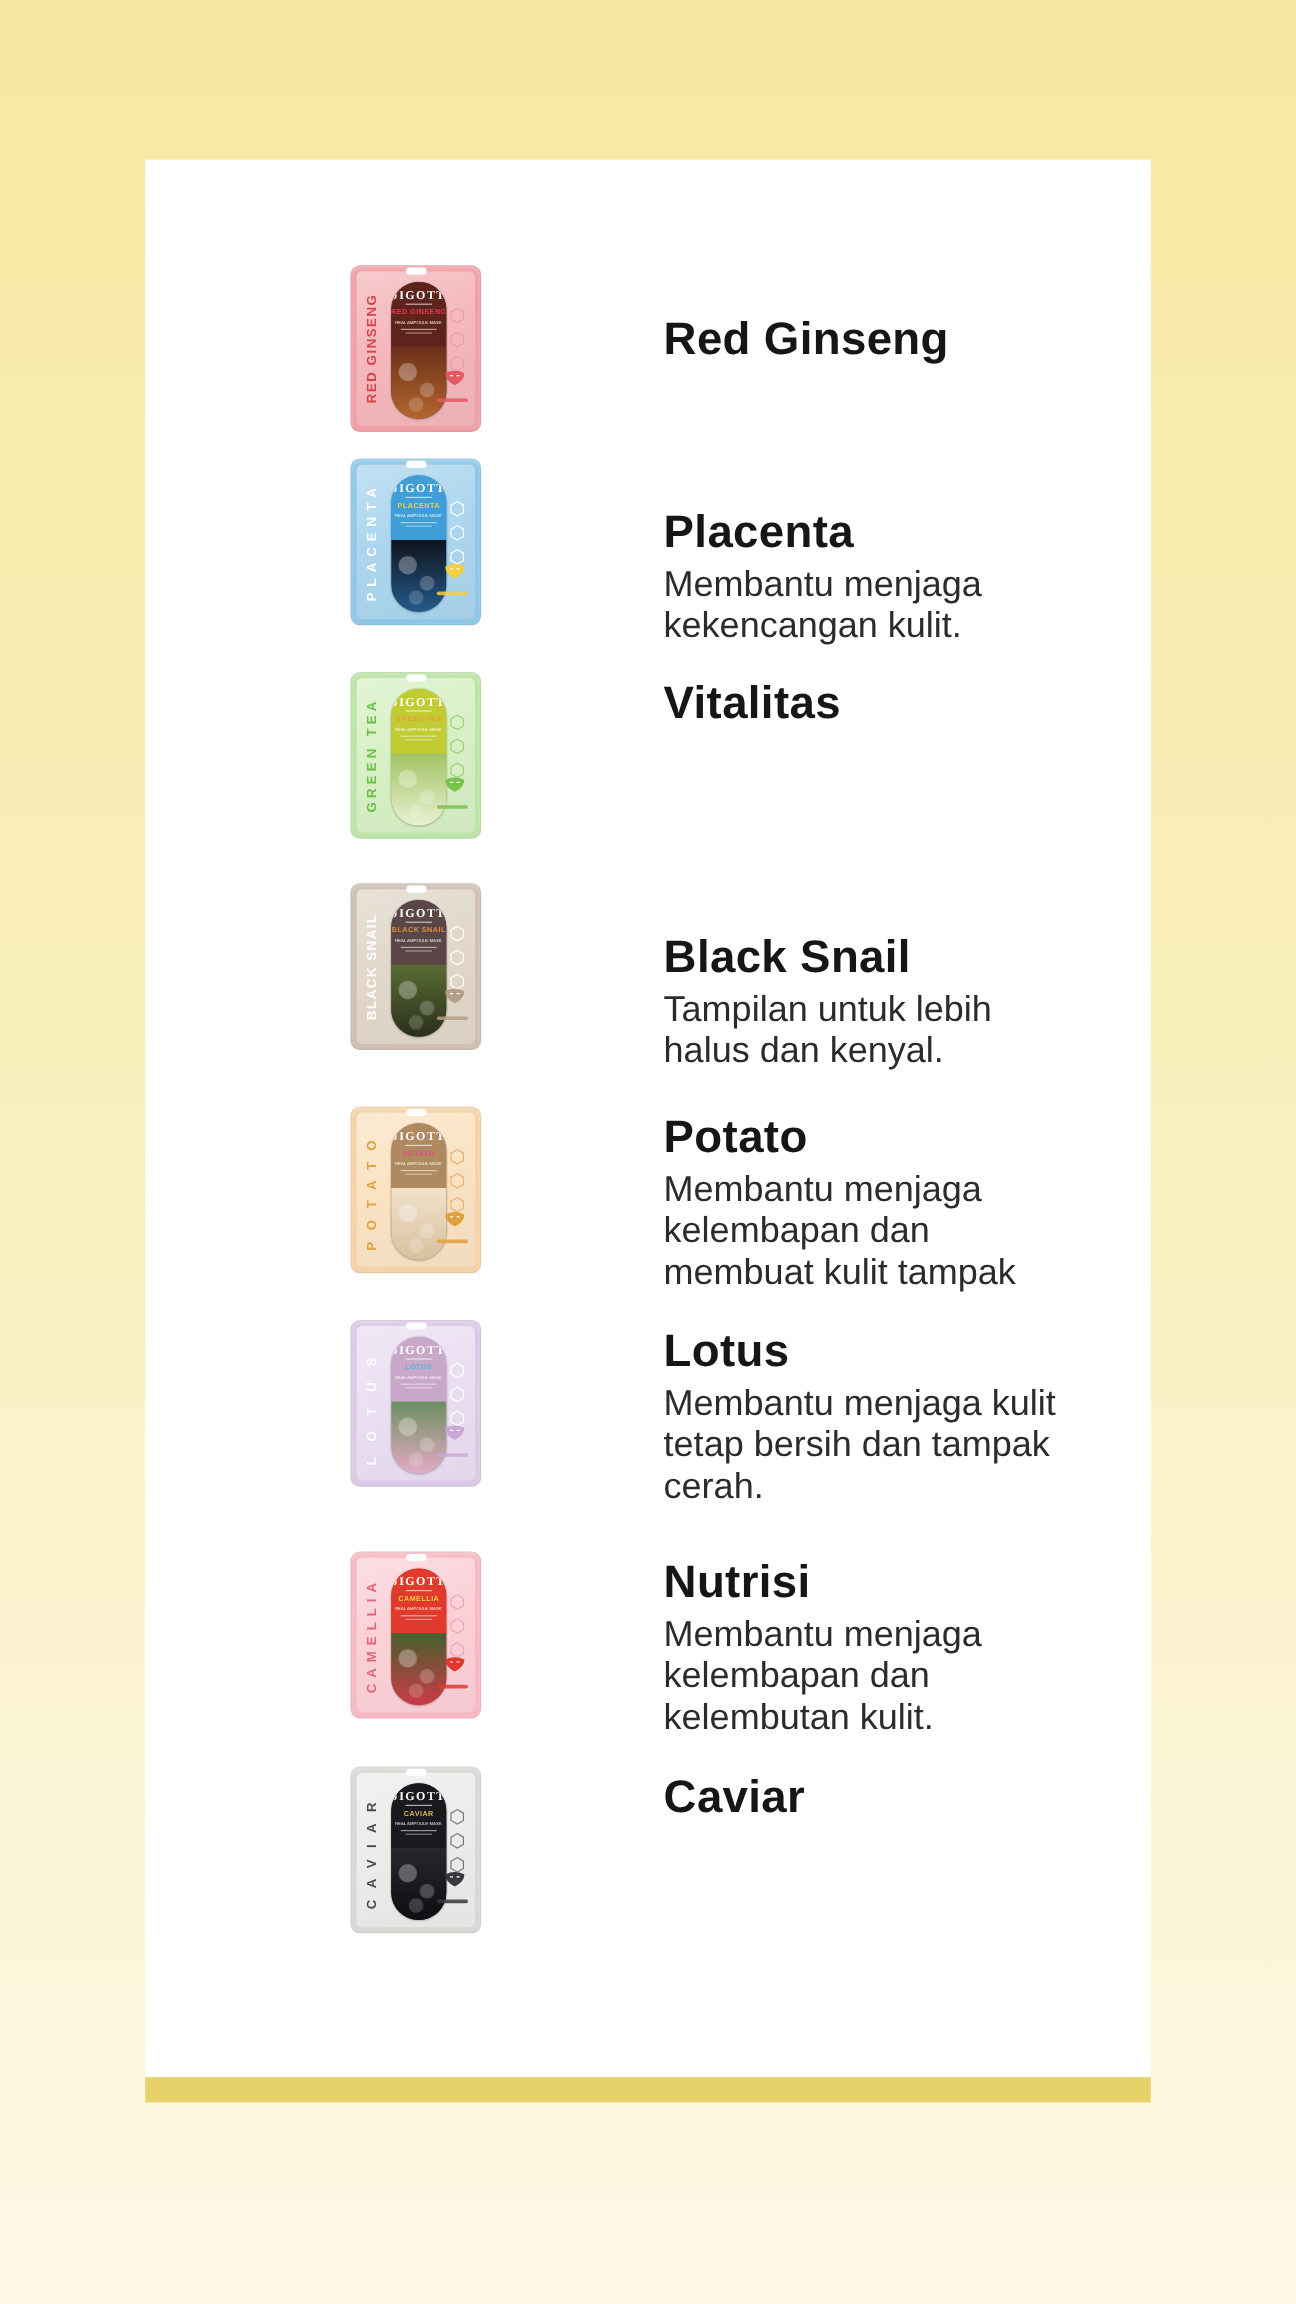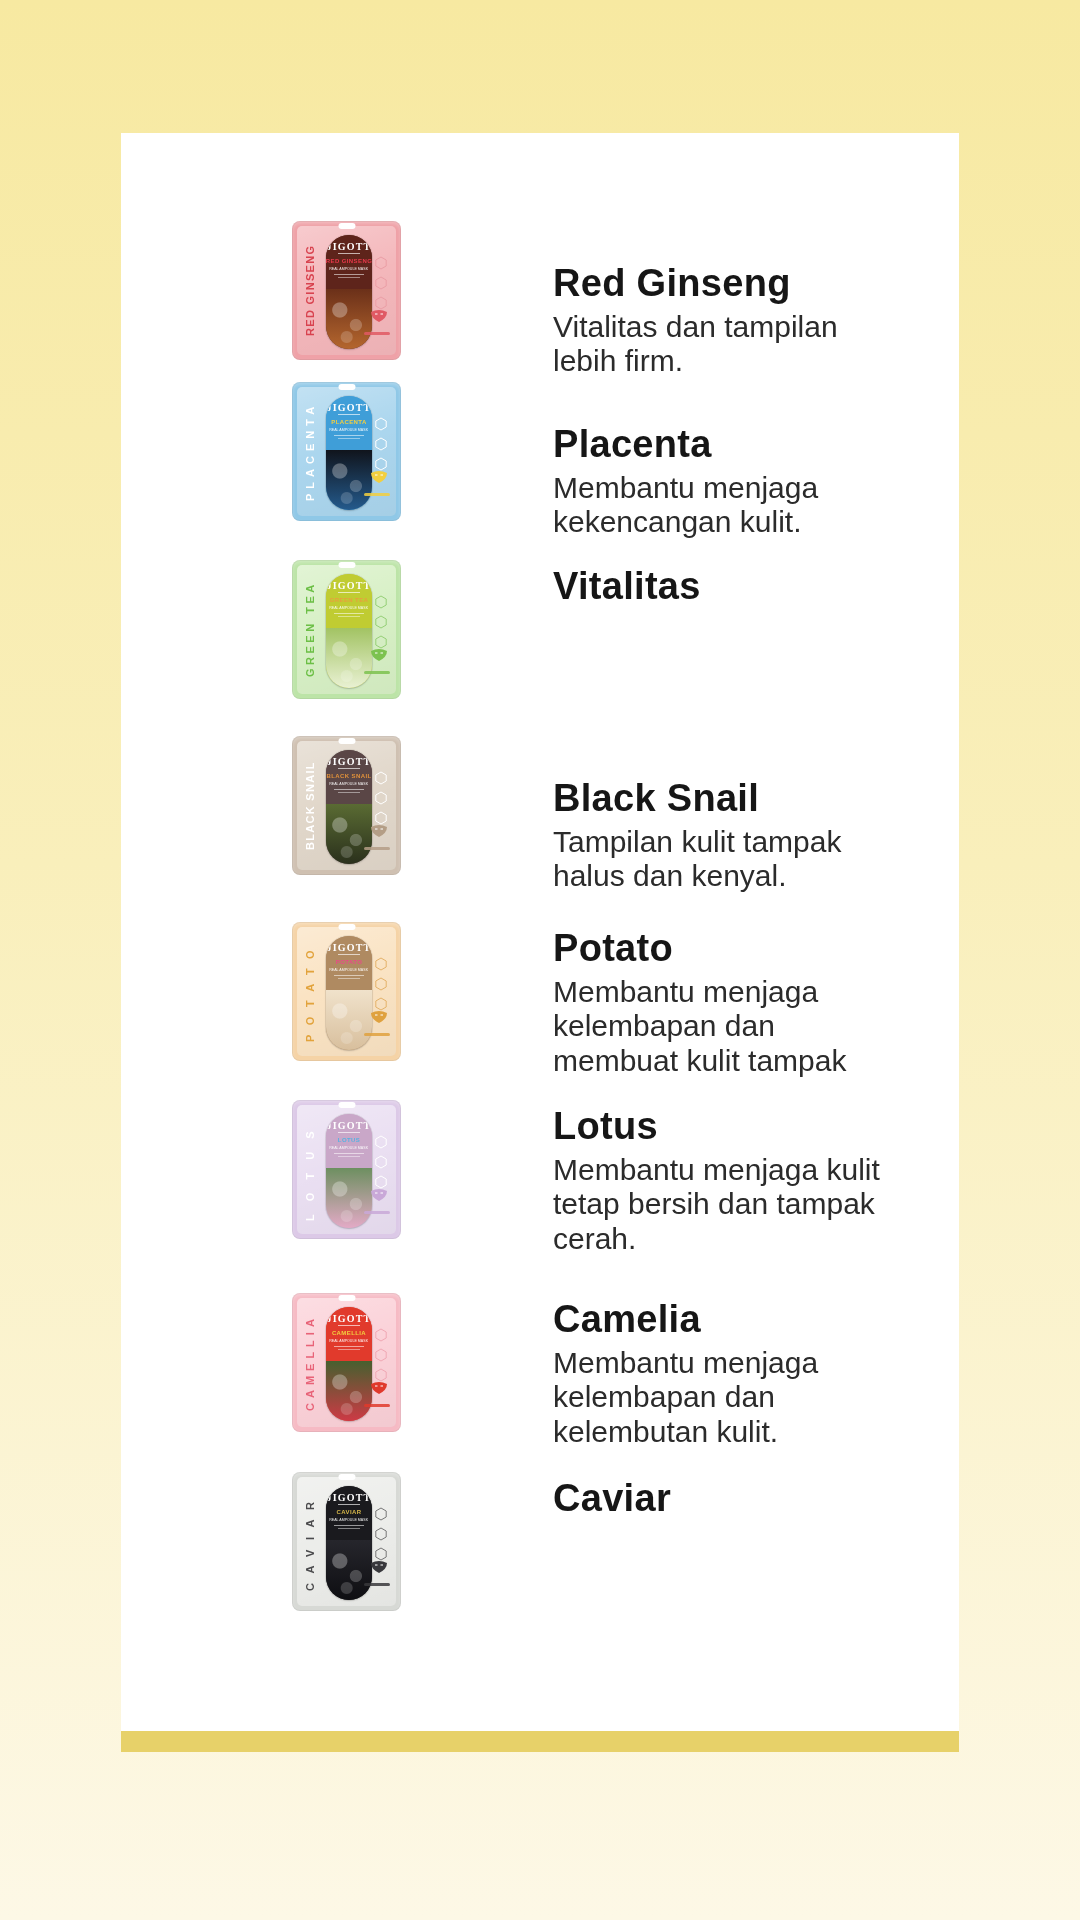--- a/index.html
+++ b/index.html
@@ -143,22 +143,20 @@
                 <path d="M1,3 Q9,-1 17,3 Q17,9 9,13 Q1,9 1,3 Z" fill="var(--accent)"></path>
                 <line x1="5" y1="5" x2="7.5" y2="5" stroke="#ffffff" stroke-width="1"></line>
                 <line x1="10.5" y1="5" x2="13" y2="5" stroke="#ffffff" stroke-width="1"></line>
               </svg>
         </div>
         <div class="mask-caption"></div>
       </div>
     </div>
     <div class="text">
       <h2 class="name">Red Ginseng</h2>
-      <p class="desc">Vitalitas dan tampilan
-lebih firm.</p>
     </div>
   </div>
 
   <div class="row desc-2" style="--pouch: #8fc8e7; --pouch-inner: #abd6ee; --side: #ffffff; --cap-top: #3f9ed8; --cap-label: #f2cf3f; --photo-top: #10141c; --photo-bottom: #245a8c; --hex: #ffffff; --accent: #f2cf3f;">
     <div class="packet">
       <div class="notch"></div>
       <div class="pouch-inner">
         <div class="side-text" style="letter-spacing: 5px;">PLACENTA</div>
         <div class="capsule">
           <div class="cap-top">
@@ -273,21 +271,21 @@
                 <path d="M1,3 Q9,-1 17,3 Q17,9 9,13 Q1,9 1,3 Z" fill="var(--accent)"></path>
                 <line x1="5" y1="5" x2="7.5" y2="5" stroke="#ffffff" stroke-width="1"></line>
                 <line x1="10.5" y1="5" x2="13" y2="5" stroke="#ffffff" stroke-width="1"></line>
               </svg>
         </div>
         <div class="mask-caption"></div>
       </div>
     </div>
     <div class="text">
       <h2 class="name">Black Snail</h2>
-      <p class="desc">Tampilan kulit tampak
+      <p class="desc">Tampilan untuk lebih
 halus dan kenyal.</p>
     </div>
   </div>
 
   <div class="row desc-3" style="--pouch: #f5d3a6; --pouch-inner: #fae3c3; --side: #e2a33c; --cap-top: #af8a61; --cap-label: #e84a88; --photo-top: #f0e2cb; --photo-bottom: #d8bf9d; --hex: #e4b26a; --accent: #dfa13e;">
     <div class="packet">
       <div class="notch"></div>
       <div class="pouch-inner">
         <div class="side-text" style="letter-spacing: 9.5px;">POTATO</div>
         <div class="capsule">
@@ -406,21 +404,21 @@
           <svg width="18" height="14" viewBox="0 0 18 14">
                 <path d="M1,3 Q9,-1 17,3 Q17,9 9,13 Q1,9 1,3 Z" fill="var(--accent)"></path>
                 <line x1="5" y1="5" x2="7.5" y2="5" stroke="#ffffff" stroke-width="1"></line>
                 <line x1="10.5" y1="5" x2="13" y2="5" stroke="#ffffff" stroke-width="1"></line>
               </svg>
         </div>
         <div class="mask-caption"></div>
       </div>
     </div>
     <div class="text">
-      <h2 class="name">Camelia</h2>
+      <h2 class="name">Nutrisi</h2>
       <p class="desc">Membantu menjaga
 kelembapan dan
 kelembutan kulit.</p>
     </div>
   </div>
 
   <div class="row desc-3" style="--pouch: #d7d9d5; --pouch-inner: #ecedea; --side: #4b4b4d; --cap-top: #1a1a1e; --cap-label: #d7b84a; --photo-top: #26262c; --photo-bottom: #0e0e12; --hex: #777777; --accent: #38383c;">
     <div class="packet">
       <div class="notch"></div>
       <div class="pouch-inner">

